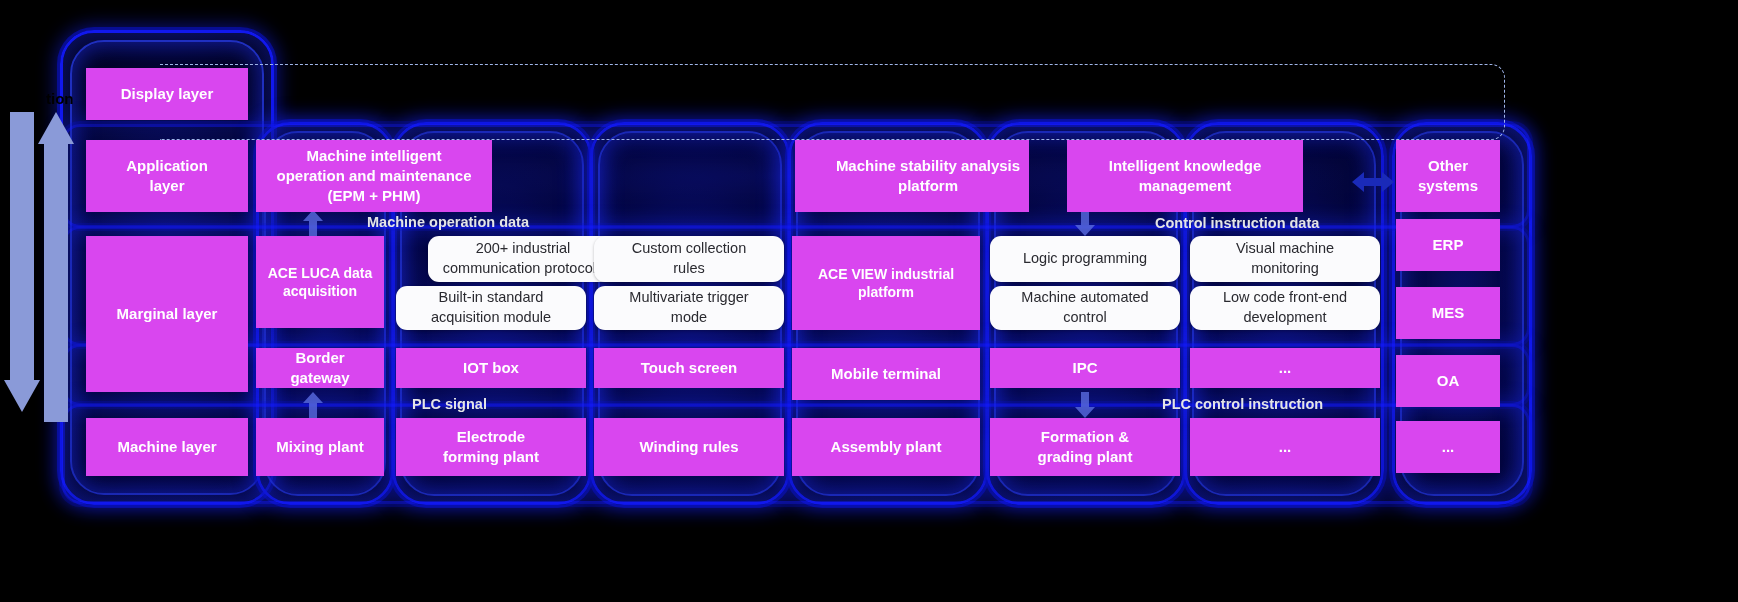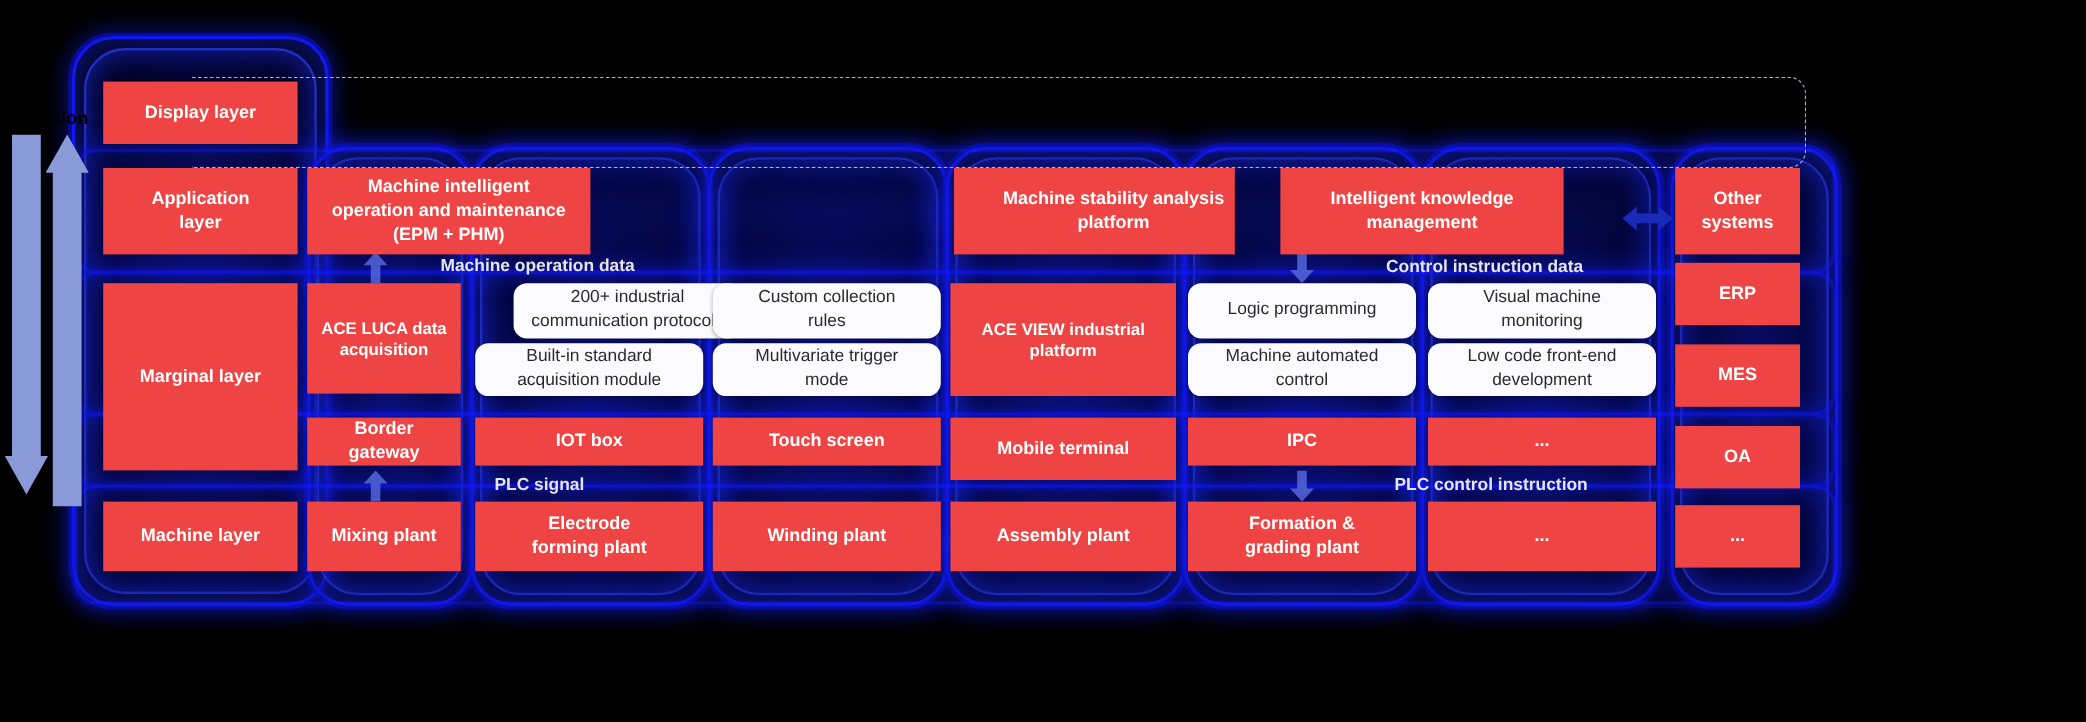--- a/index.html
+++ b/index.html
@@ -24,21 +24,21 @@
   }
   .capsule.inner {
     border: 2px solid rgba(40,60,235,.75);
     box-shadow: inset 0 0 22px 5px rgba(28,42,225,.45);
     background: transparent;
   }
 
   
   .bx {
     position: absolute;
-    background: #ef4444;
+    background: #d946ef;
     color: #ffffff;
     display: flex;
     align-items: center;
     justify-content: center;
     text-align: center;
     font-weight: bold;
     font-size: 15px;
     line-height: 1.32;
     padding: 4px 8px;
   }
@@ -204,21 +204,21 @@
   <div class="bx" style="left:792px; top:348px; width:188px; height:52px;">Mobile terminal</div>
   <div class="bx" style="left:990px; top:348px; width:190px; height:40px;">IPC</div>
   <div class="bx" style="left:1190px; top:348px; width:190px; height:40px;">...</div>
 
   <div class="flow" style="left:412px; top:396px;">PLC signal</div>
   <div class="flow" style="left:1162px; top:396px;">PLC control instruction</div>
 
   <div class="bx" style="left:256px; top:418px; width:128px; height:58px; white-space:pre-line;">Mixing plant</div>
   <div class="bx" style="left:396px; top:418px; width:190px; height:58px; white-space:pre-line;">Electrode
 forming plant</div>
-  <div class="bx" style="left:594px; top:418px; width:190px; height:58px; white-space:pre-line;">Winding plant</div>
+  <div class="bx" style="left:594px; top:418px; width:190px; height:58px; white-space:pre-line;">Winding rules</div>
   <div class="bx" style="left:792px; top:418px; width:188px; height:58px; white-space:pre-line;">Assembly plant</div>
   <div class="bx" style="left:990px; top:418px; width:190px; height:58px; white-space:pre-line;">Formation &amp;
 grading plant</div>
   <div class="bx" style="left:1190px; top:418px; width:190px; height:58px;">...</div>
 
   <div class="bx" style="left:1396px; top:219px; width:104px; height:52px;">ERP</div>
   <div class="bx" style="left:1396px; top:287px; width:104px; height:52px;">MES</div>
   <div class="bx" style="left:1396px; top:355px; width:104px; height:52px;">OA</div>
   <div class="bx" style="left:1396px; top:421px; width:104px; height:52px;">...</div>
 

